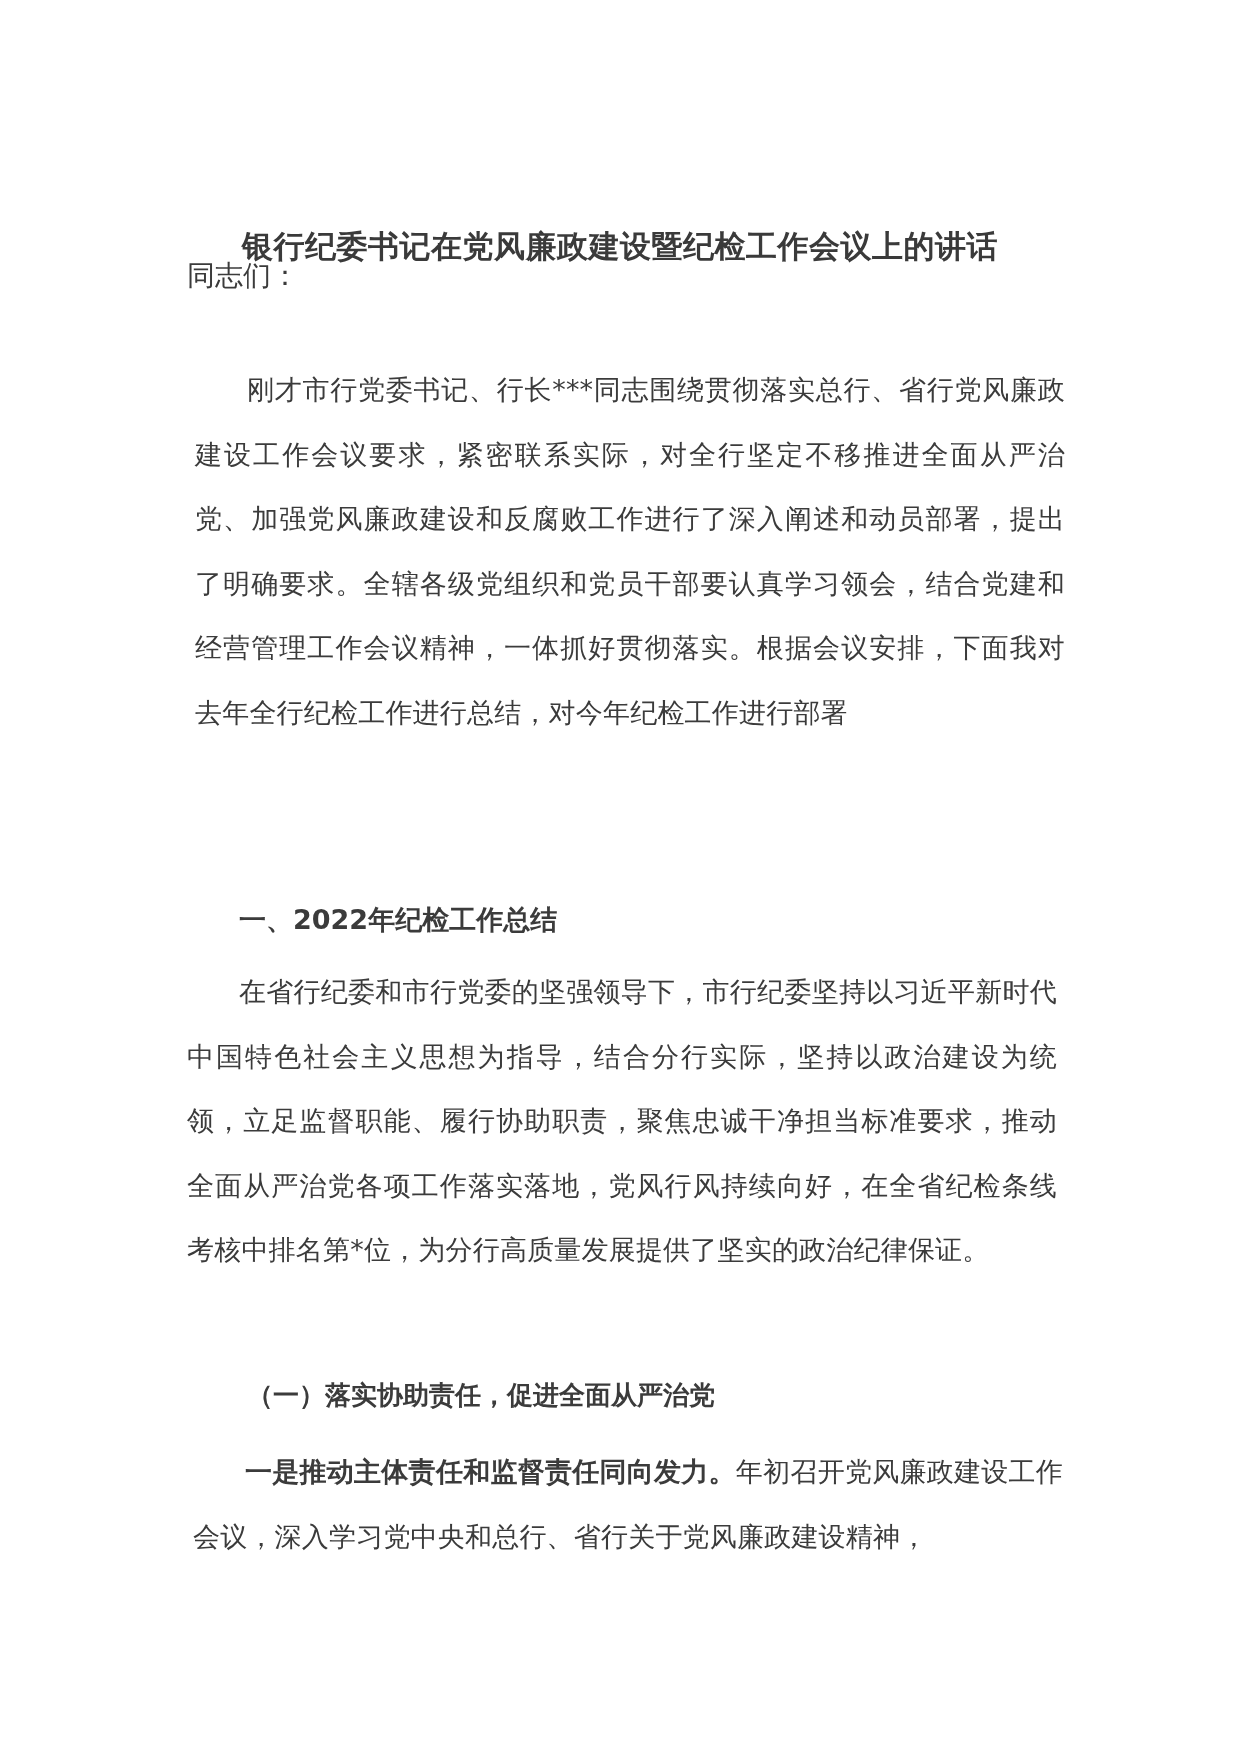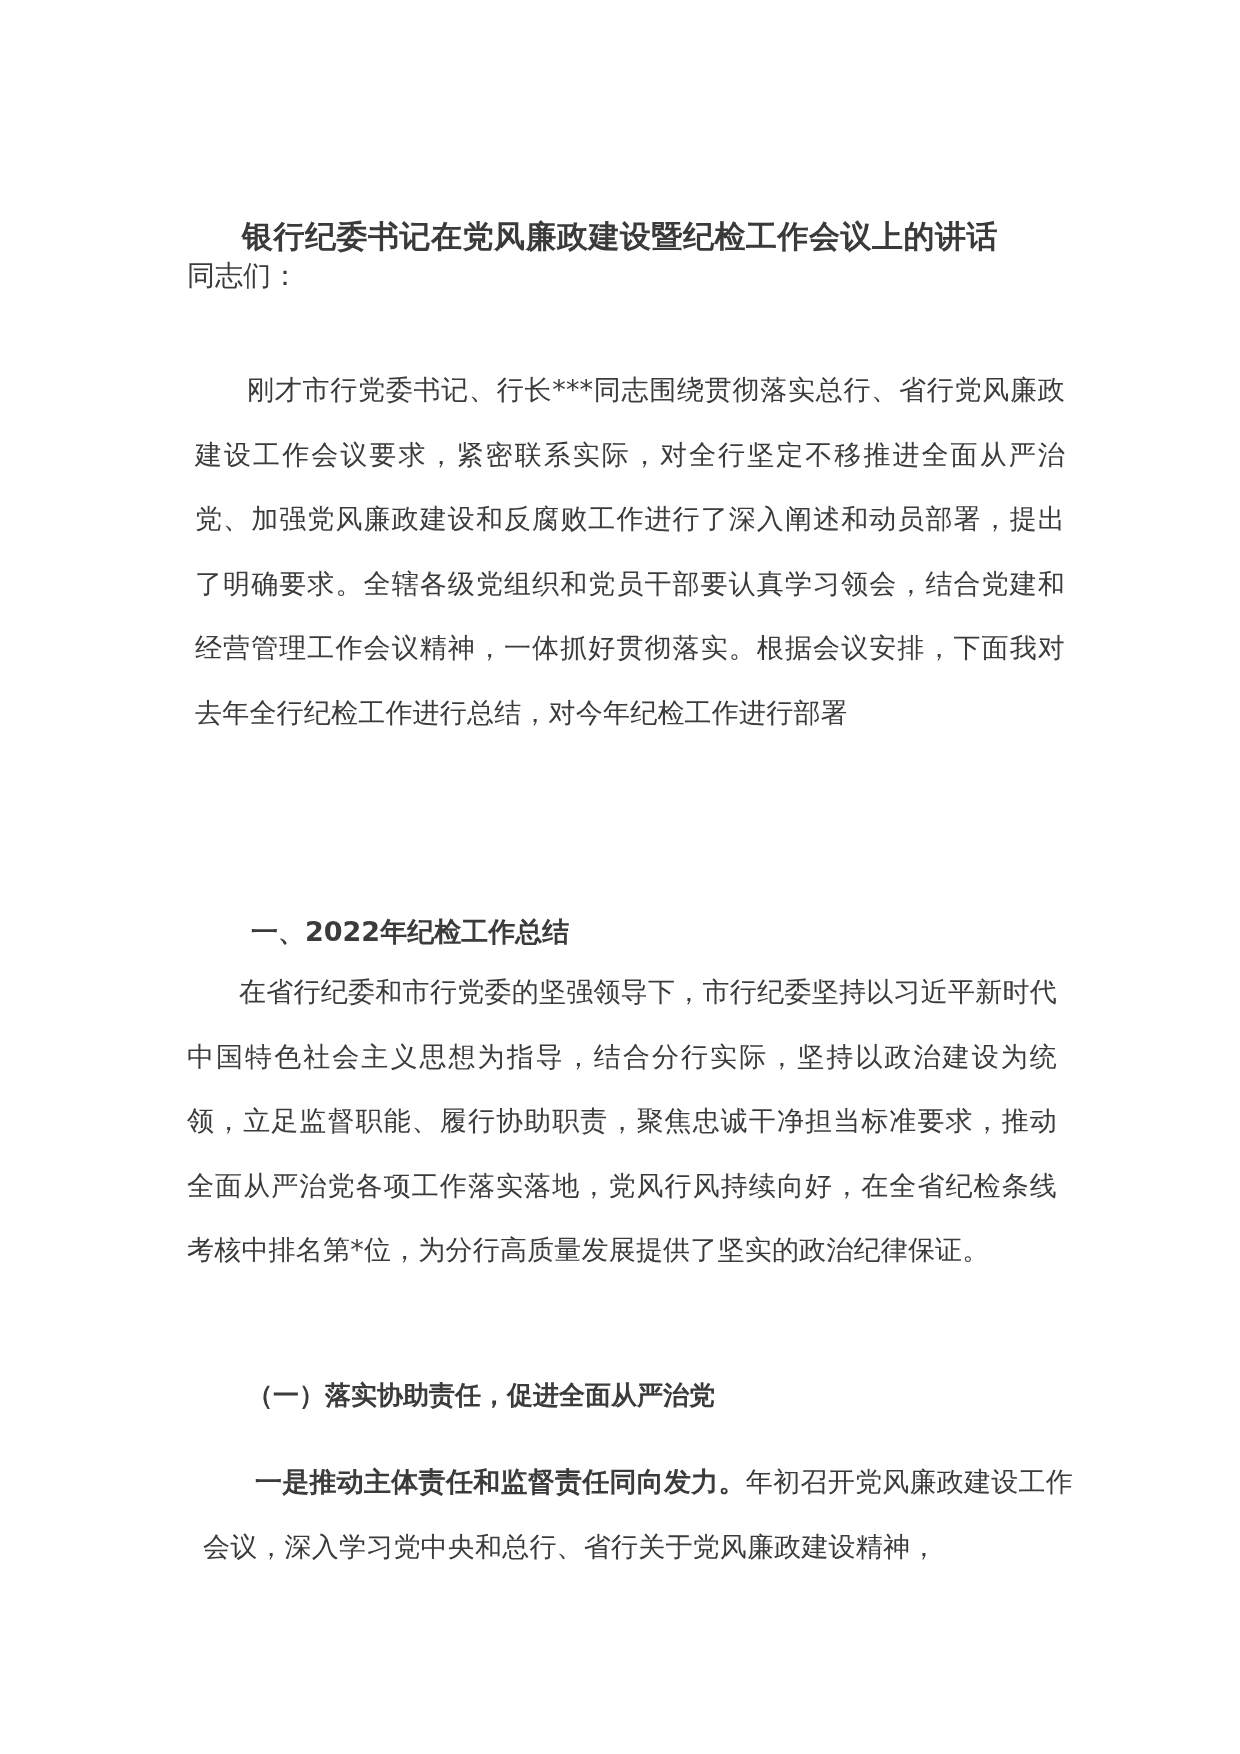--- a/index.html
+++ b/index.html
@@ -16,21 +16,21 @@
       color: #3b3b3b;
     }
     .page {
       position: absolute;
       left: 187px;
       top: 0;
       width: 860px;
     }
     .title {
       position: absolute;
-      top: 194px;
+      top: 204px;
       left: -187px;
       width: 1240px;
       text-align: center;
       font-size: 31px;
       font-weight: bold;
       letter-spacing: 0.5px;
       line-height: 42px;
       color: #3a3a3a;
     }
     .greeting {
@@ -75,22 +75,22 @@
 </head>
 <body>
 
 <div class="page">
   <h1 class="title">银行纪委书记在党风廉政建设暨纪检工作会议上的讲话</h1>
 
   <div class="greeting">同志们：</div>
 
   <p class="para p1" style="margin:8px;">刚才市行党委书记、行长***同志围绕贯彻落实总行、省行党风廉政建设工作会议要求，紧密联系实际，对全行坚定不移推进全面从严治党、加强党风廉政建设和反腐败工作进行了深入阐述和动员部署，提出了明确要求。全辖各级党组织和党员干部要认真学习领会，结合党建和经营管理工作会议精神，一体抓好贯彻落实。根据会议安排，下面我对去年全行纪检工作进行总结，对今年纪检工作进行部署</p>
 
-  <h2 class="heading1" style="margin:12px;">一、2022年纪检工作总结</h2>
+  <h2 class="heading1" style="margin:0;">一、2022年纪检工作总结</h2>
 
   <p class="para p2" style="margin:0;">在省行纪委和市行党委的坚强领导下，市行纪委坚持以习近平新时代中国特色社会主义思想为指导，结合分行实际，坚持以政治建设为统领，立足监督职能、履行协助职责，聚焦忠诚干净担当标准要求，推动全面从严治党各项工作落实落地，党风行风持续向好，在全省纪检条线考核中排名第*位，为分行高质量发展提供了坚实的政治纪律保证。</p>
 
   <h3 class="heading2" style="margin:0;">（一）落实协助责任，促进全面从严治党</h3>
 
-  <p class="para p3" style="margin:16px;">
+  <p class="para p3" style="margin:6px;">
     <span class="lead-bold">一是推动主体责任和监督责任同向发力。</span><span>年初召开党风廉政建设工作会议，深入学习党中央和总行、省行关于党风廉政建设精神，</span>
   </p>
 </div>
 
 </body></html>

